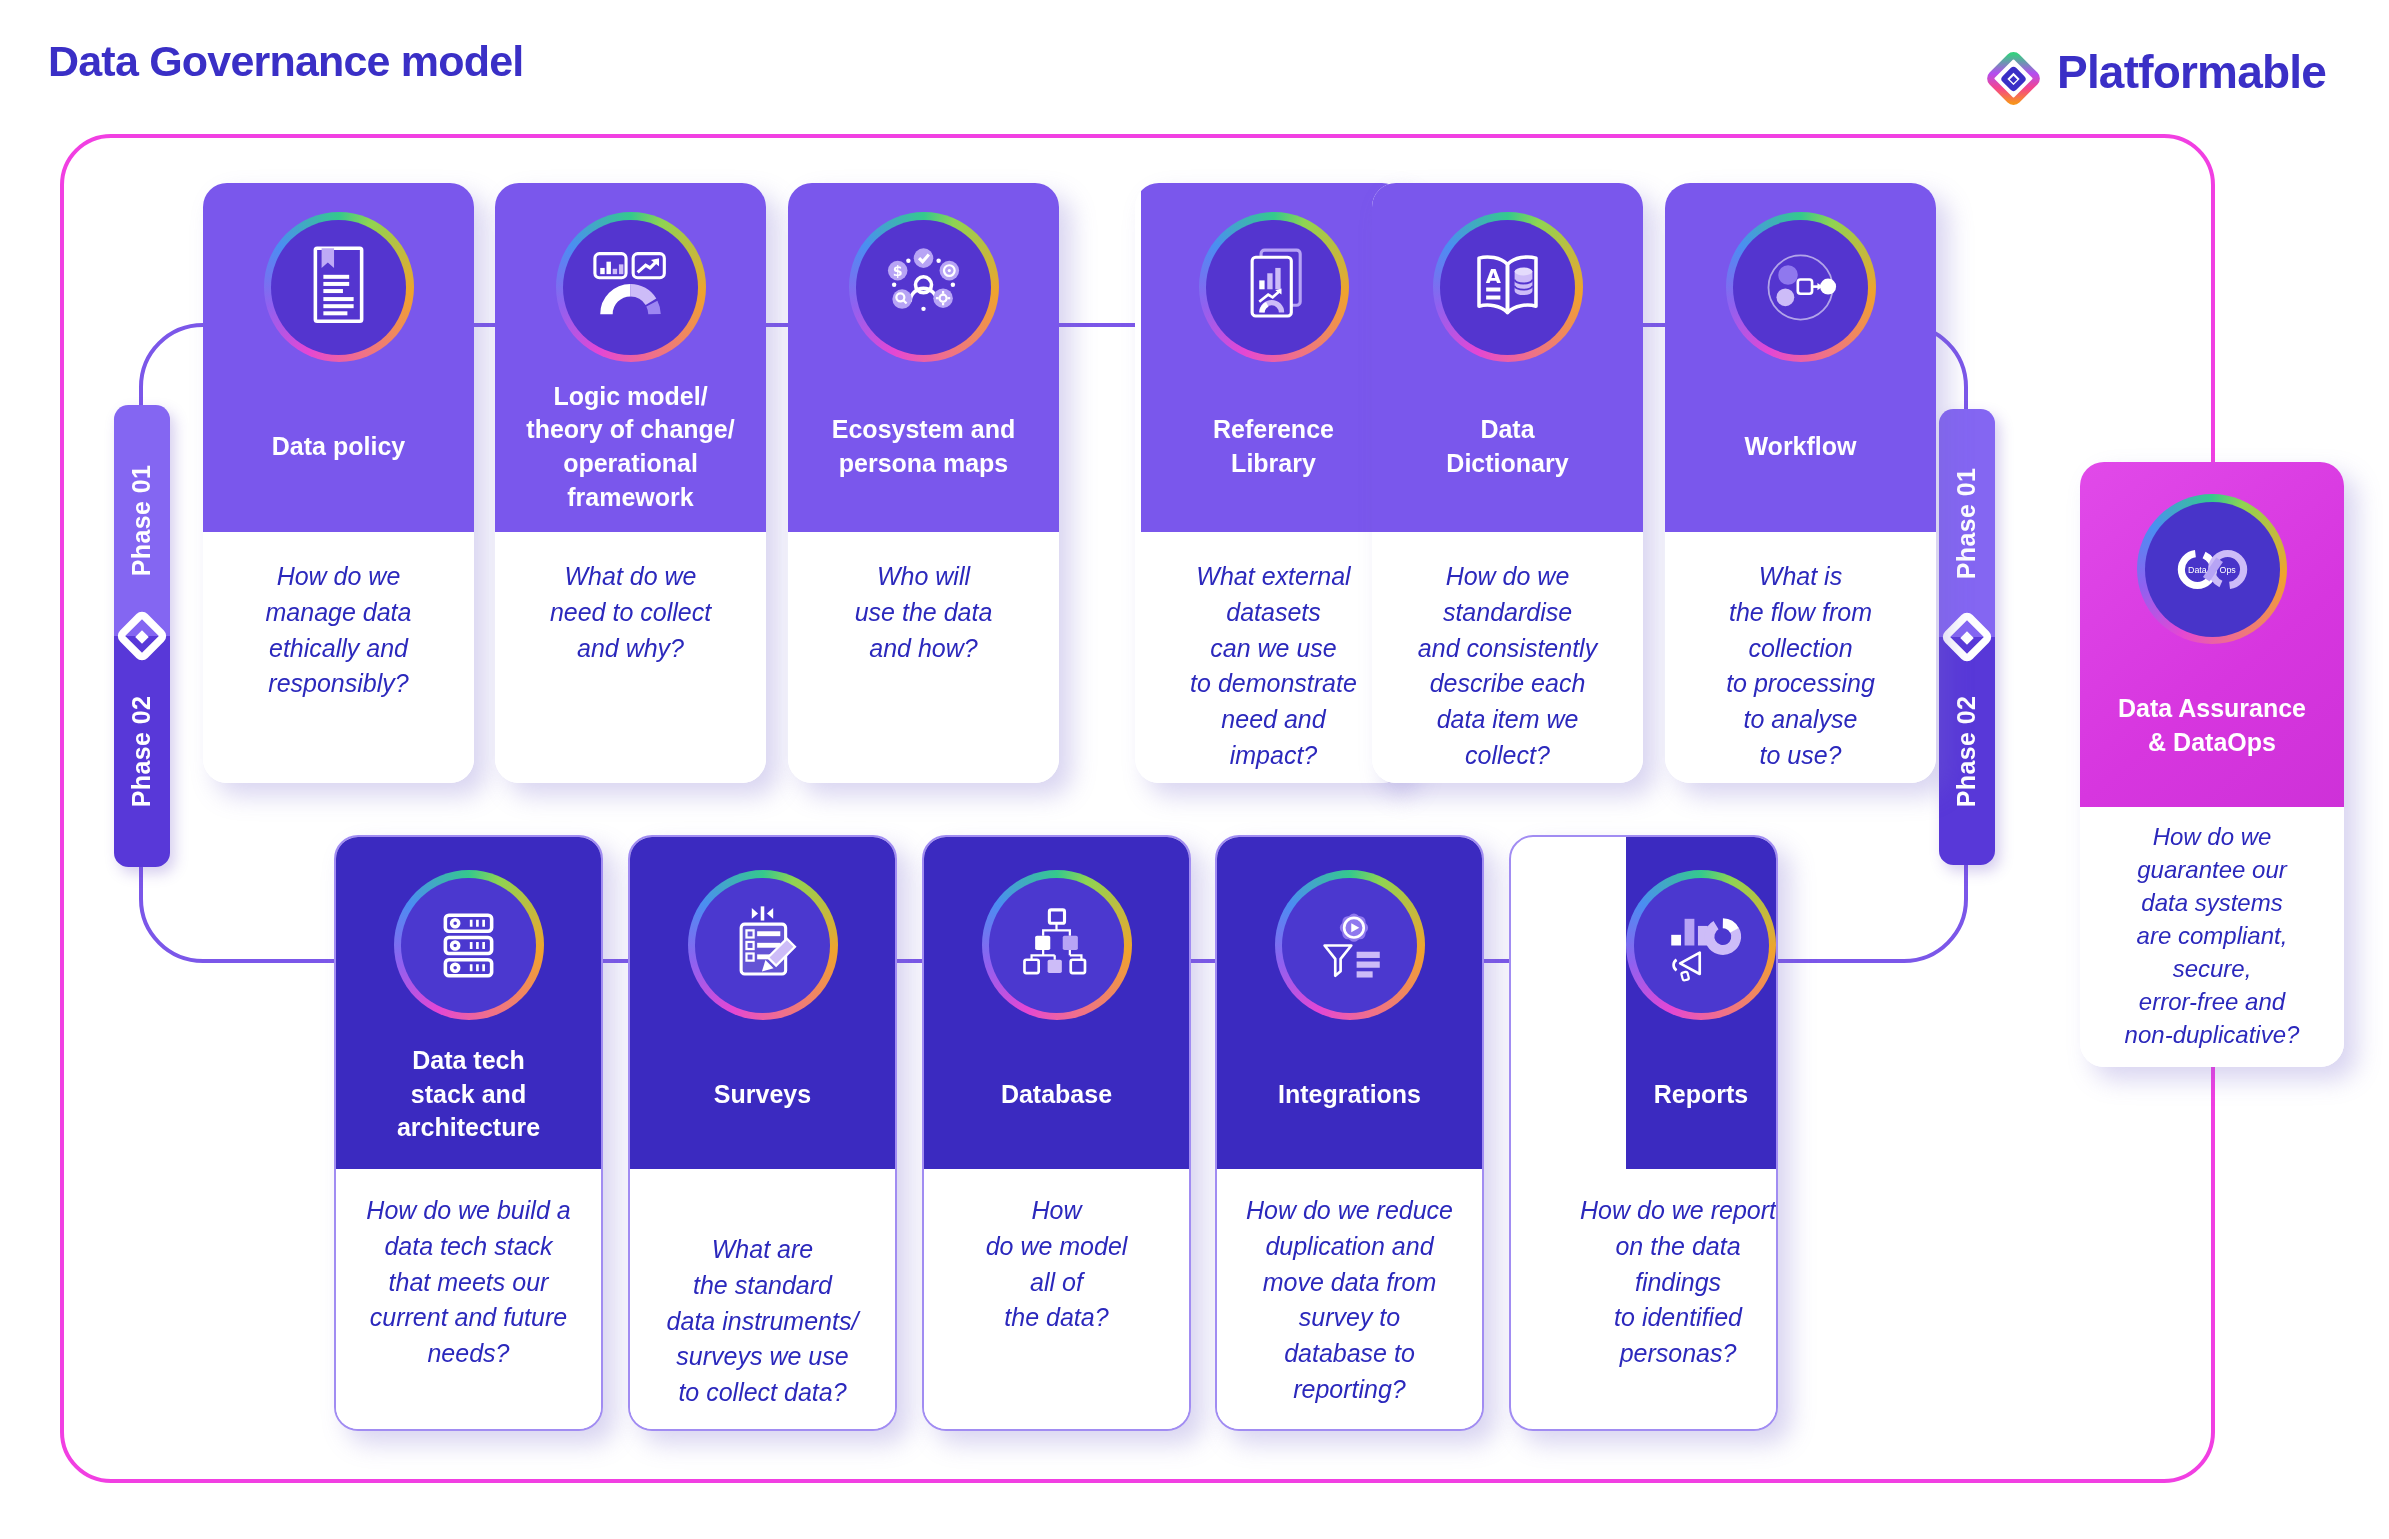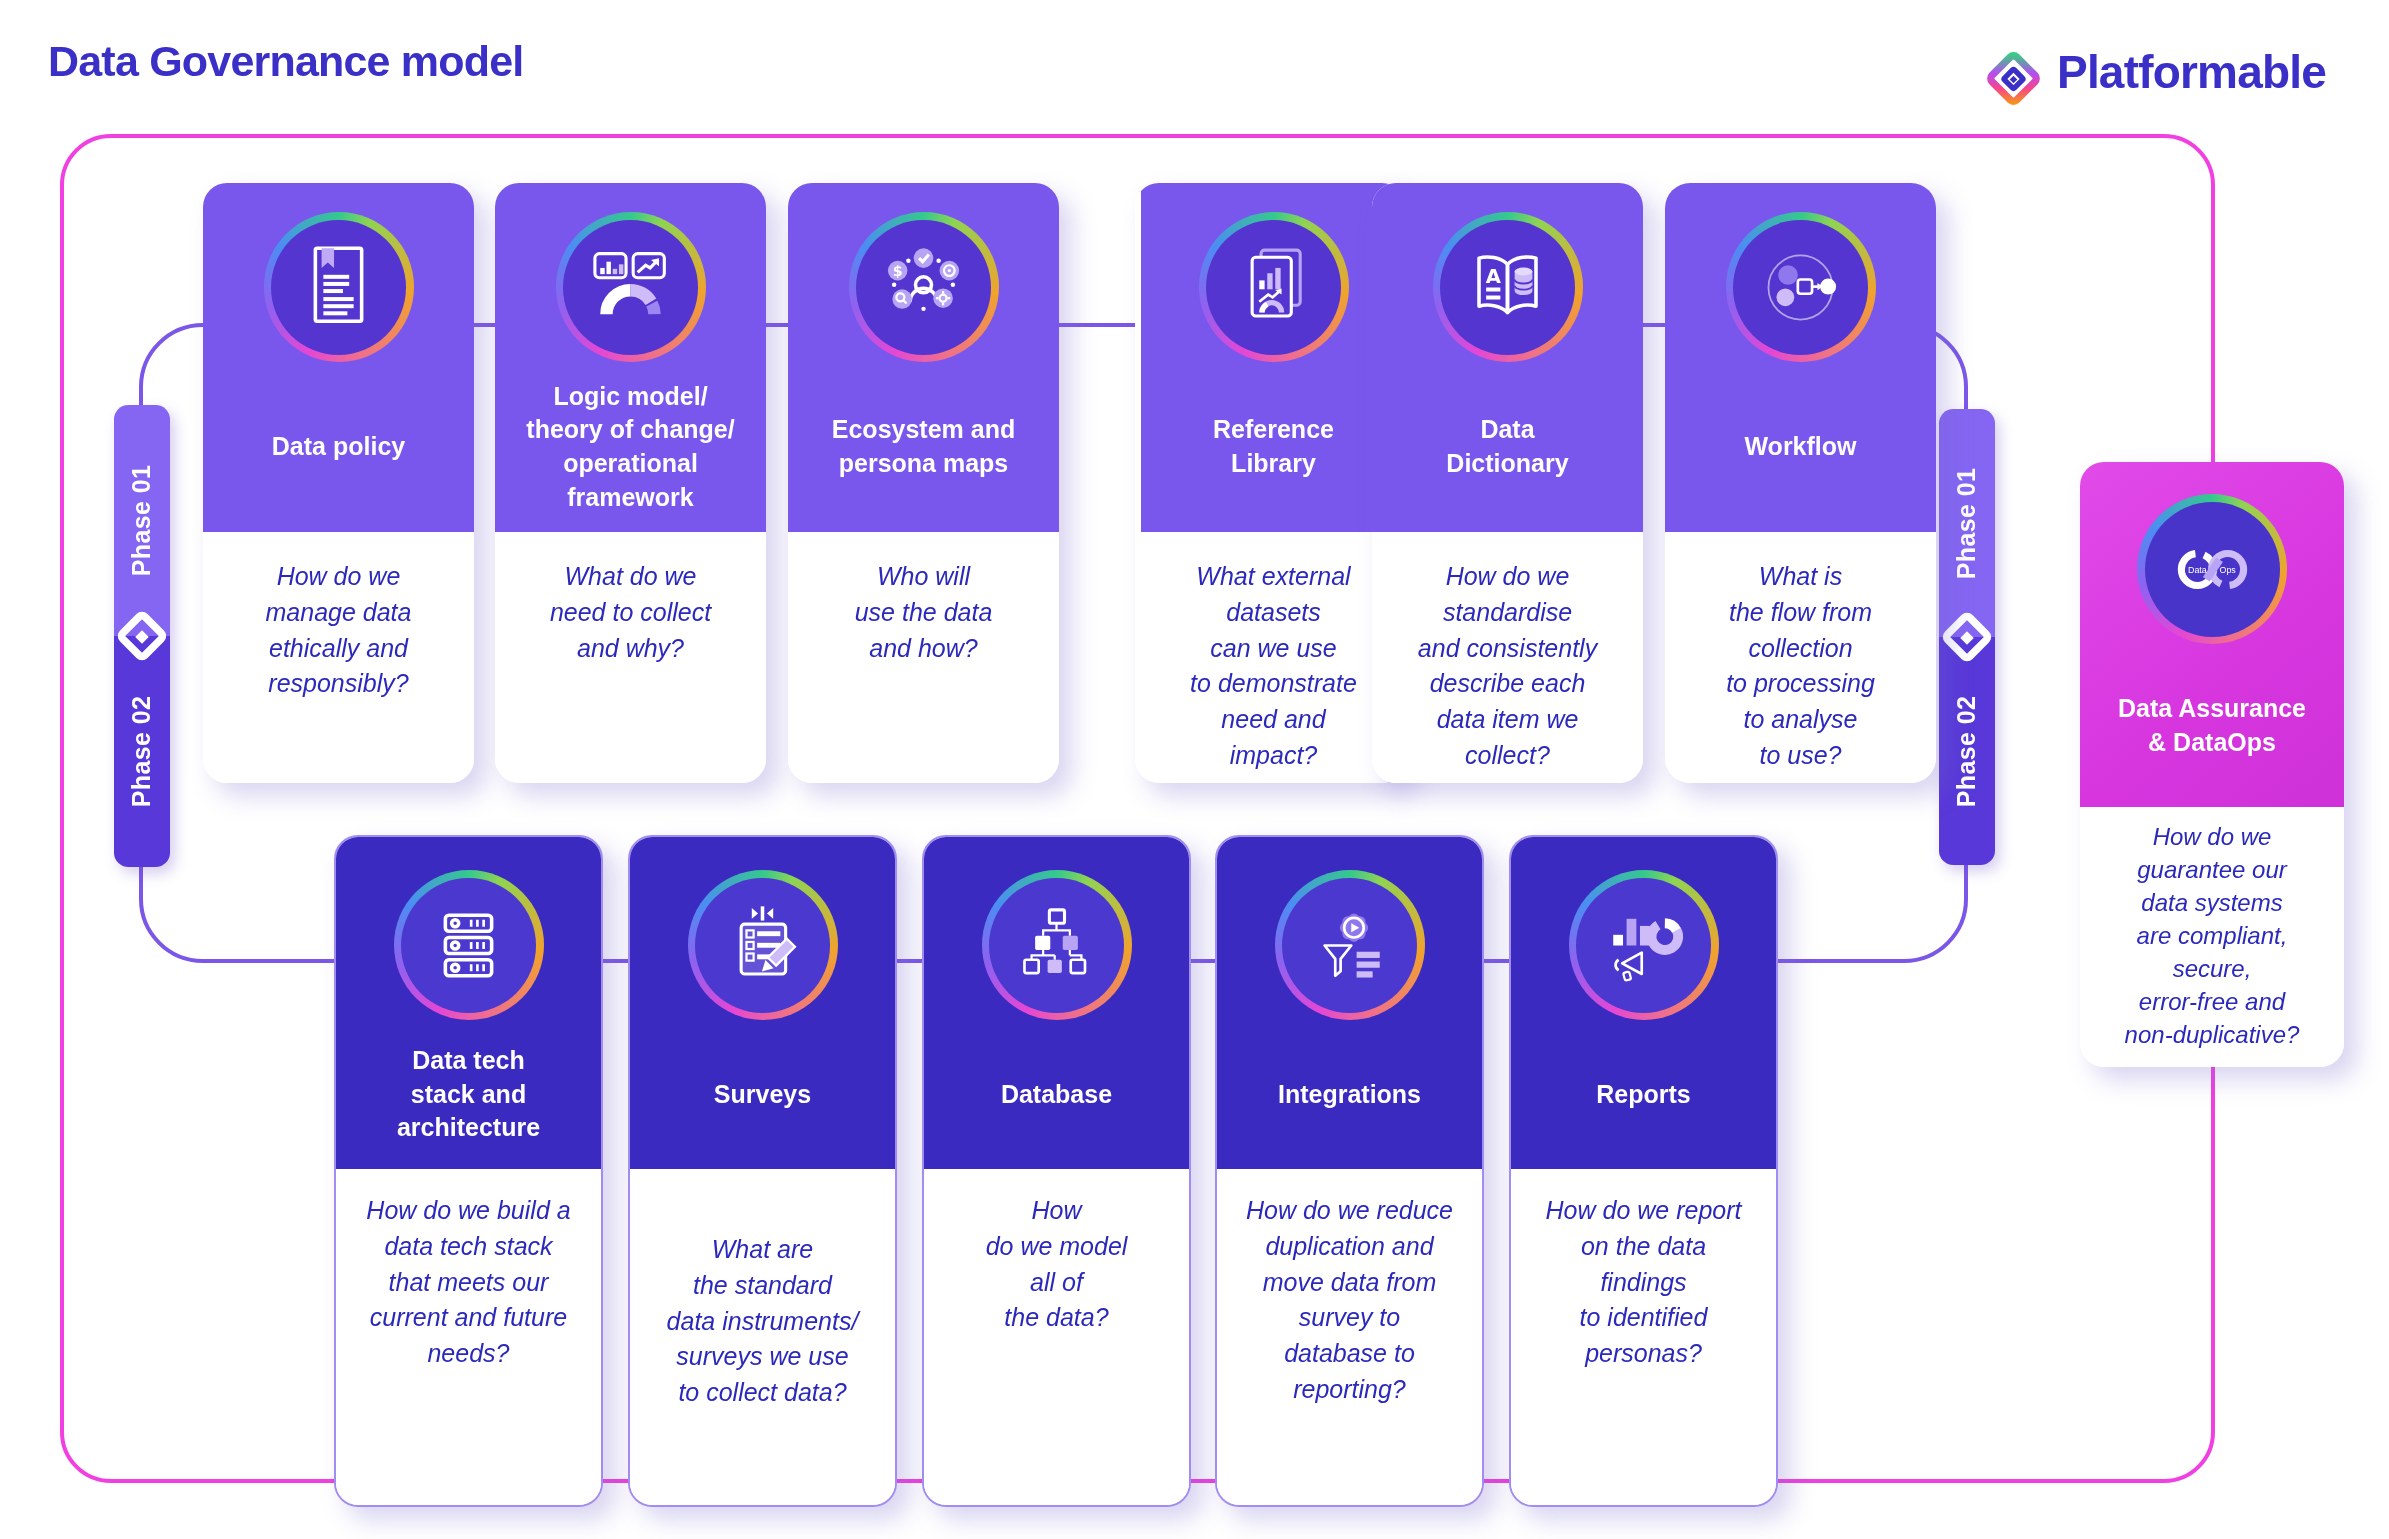--- a/index.html
+++ b/index.html
@@ -41,21 +41,21 @@
               white-space:pre-line;}
   .card-body{flex:1;display:flex;justify-content:center;background:#fff;}
   .q{color:#2b28bc;font-size:25px;font-weight:400;line-height:1.43;text-align:center;
      white-space:pre-line;font-style:italic;}
 
   .r1{top:183px;width:271px;height:600px;}
   .r1 .card-top{height:349px;background:#7a57ec;}
   .r1 .card-body{padding-top:27px;}
   .r1 .disc{background:#5435cf;}
 
-  .r2{top:835px;width:269px;height:672px;border:2.4px solid #a18cf2;}
+  .r2{top:835px;width:269px;height:596px;border:2.4px solid #a18cf2;}
   .r2 .card-top{height:332px;background:#3b2ac0;}
   .r2 .card-body{padding-top:24px;}
   .r2 .disc{background:#4b38cf;}
 
   .side{left:2080px;top:462px;width:264px;height:605px;}
   .side .card-top{height:345px;background:linear-gradient(140deg,#e14ae9 0%,#d736df 60%,#ce31d8 100%);}
   .side .card-body{padding-top:12.7px;}
   .side .disc{background:#4834c9;}
   .side .q{font-size:24px;line-height:1.38;}
 
@@ -482,21 +482,21 @@
   <div class="card-body">
       <div class="q">How do we reduce
 duplication and
 move data from
 survey to
 database to
 reporting?</div>
     </div>
 </div>
 
-<div class="card r2" style="left:1509px;">
+<div class="card r2" style="left:1509px;align-items:flex-end;">
   <div class="card-top">
     <div class="ring">
         <div class="disc">
       <svg viewBox="0 0 100 100">
         <rect x="16" y="38" width="11" height="12" fill="#fff"></rect>
         <rect x="31" y="20" width="11" height="30" fill="#b7a4f5"></rect>
         <rect x="46" y="28" width="11" height="22" fill="#cdbcf8"></rect>
         <g>
           <g transform="rotate(-30 74 40)">
             <circle cx="74" cy="40" r="15" fill="none" stroke="#cdbcf8" stroke-width="11" stroke-dasharray="70 25"></circle>

